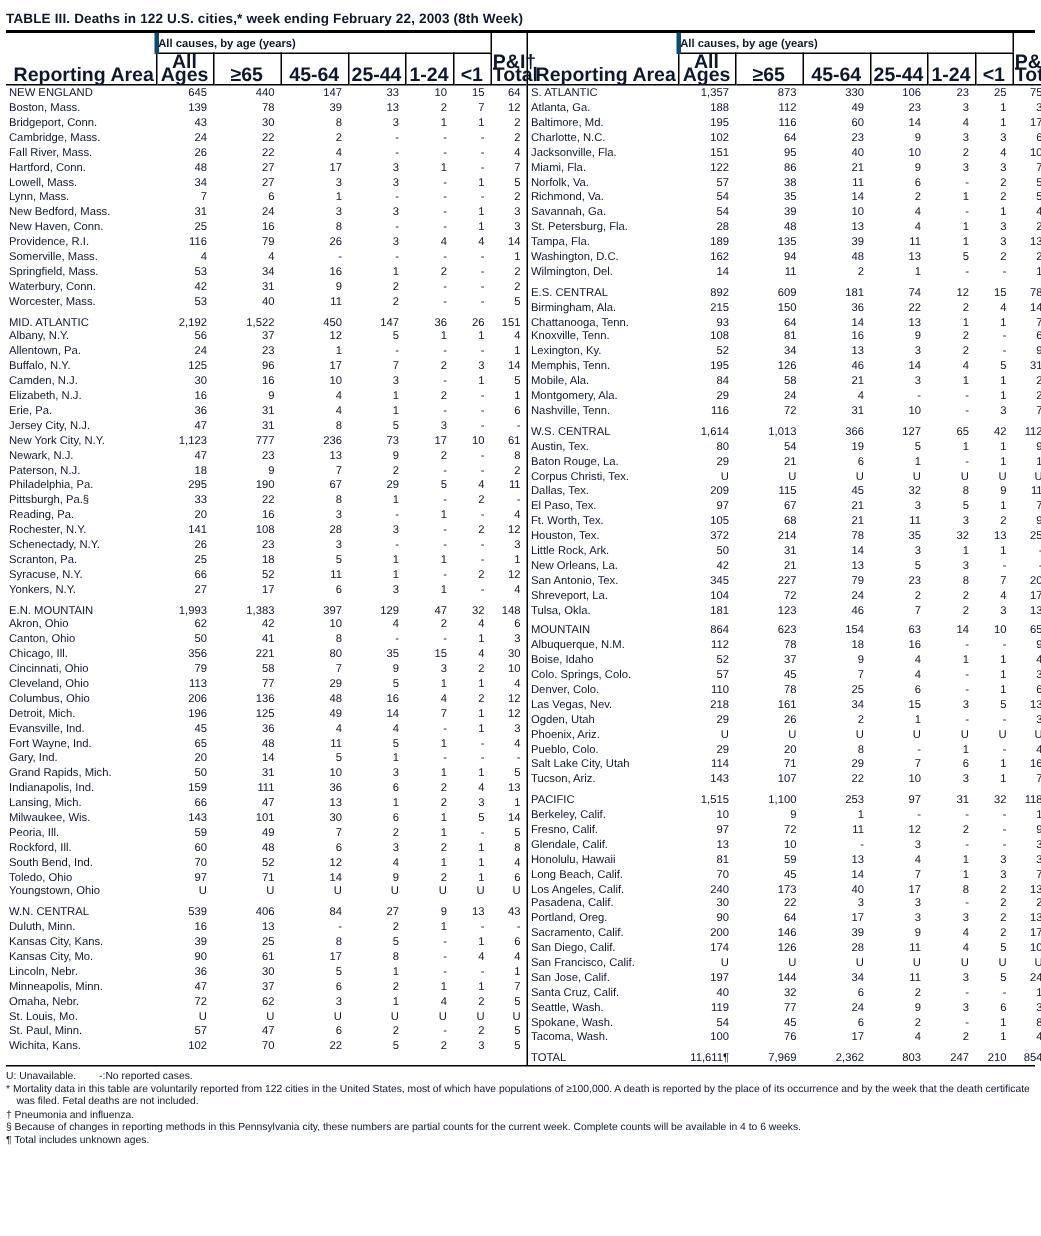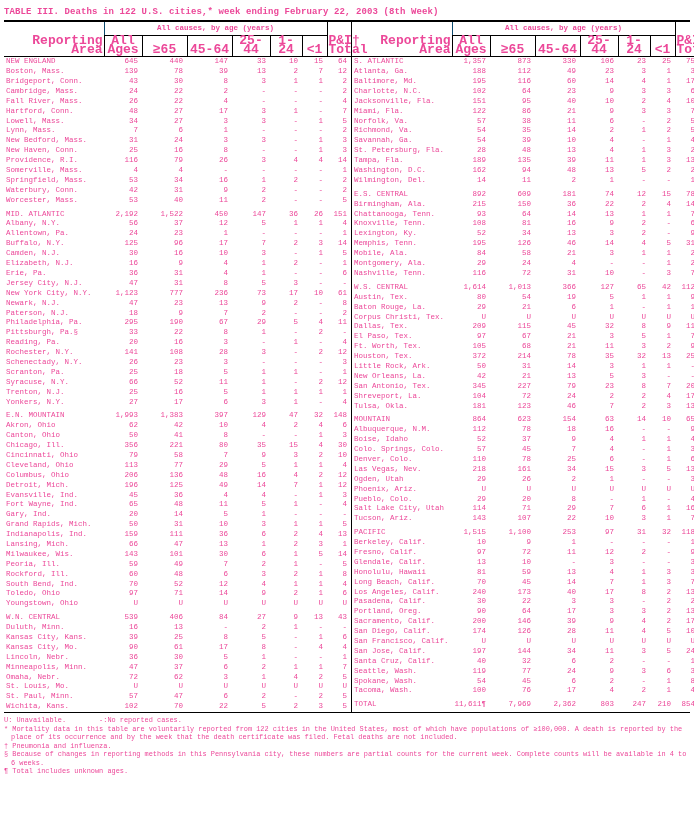--- a/index.html
+++ b/index.html
@@ -1,42 +1,42 @@
 <!DOCTYPE html>
 <html><head>
 <meta charset="utf-8">
 <style>
   html,body { margin:0; padding:0; background:#ffffff; }
   .page {
     width:694px; height:824px; box-sizing:border-box;
     padding:7px 4px 0 4px;
-    font-family:Liberation Mono, monospace;
-    color:#ec4899; background:#ffffff;
+    font-family:Liberation Sans, sans-serif;
+    color:#0f172a; background:#ffffff;
     overflow:hidden;
   }
   .title {
     font-size:9px; font-weight:bold; letter-spacing:0.1px;
     margin:0 0 3px 0; white-space:nowrap;
   }
   .tables-wrap {
     border-top:2px solid #000;
     border-bottom:1px solid #000;
     display:flex; align-items:stretch;
   }
   .half { width:347px; }
   .half-left { border-right:1px solid #000; }
   table.data-table { border-collapse:collapse; table-layout:fixed; width:346px; }
   .half-right table.data-table { width:347px; }
 
   
   tr.gh td { height:13px; padding:0; }
   td.gh-area { border:none; }
   td.gh-group {
-    text-align:center; font-weight:bold; font-size:7.5px; line-height:9px;
-    vertical-align:middle; border-left:1px solid #0c4a6e; border-bottom:1px solid #000;
+    font-weight:bold; font-size:7.5px; line-height:9px;
+    vertical-align:middle; border-left:3px solid #0c4a6e; border-bottom:1px solid #000;
   }
   td.gh-pi { border-left:1px solid #000; }
   tr.ch th {
     font-size:13px; font-weight:bold; line-height:8.6px;
     vertical-align:bottom; padding:1px 1px 2px 1px;
     border-bottom:1px solid #000;
   }
   tr.ch th.h-col, tr.ch th.h-pi { border-left:1px solid #000; text-align:center; white-space:pre-line; }
   tr.ch th.h-area { text-align:right; padding-left:2px; }
 
@@ -419,30 +419,20 @@
               <td class="area">Syracuse, N.Y.</td>
               <td class="num">66</td>
               <td class="num">52</td>
               <td class="num">11</td>
               <td class="num">1</td>
               <td class="num">-</td>
               <td class="num">2</td>
               <td class="num">12</td>
             </tr>
             <tr>
-              <td class="area">Trenton, N.J.</td>
-              <td class="num">25</td>
-              <td class="num">16</td>
-              <td class="num">5</td>
-              <td class="num">1</td>
-              <td class="num">1</td>
-              <td class="num">1</td>
-              <td class="num">1</td>
-            </tr>
-            <tr>
               <td class="area">Yonkers, N.Y.</td>
               <td class="num">27</td>
               <td class="num">17</td>
               <td class="num">6</td>
               <td class="num">3</td>
               <td class="num">1</td>
               <td class="num">-</td>
               <td class="num">4</td>
             </tr>
             <tr class="gap">

